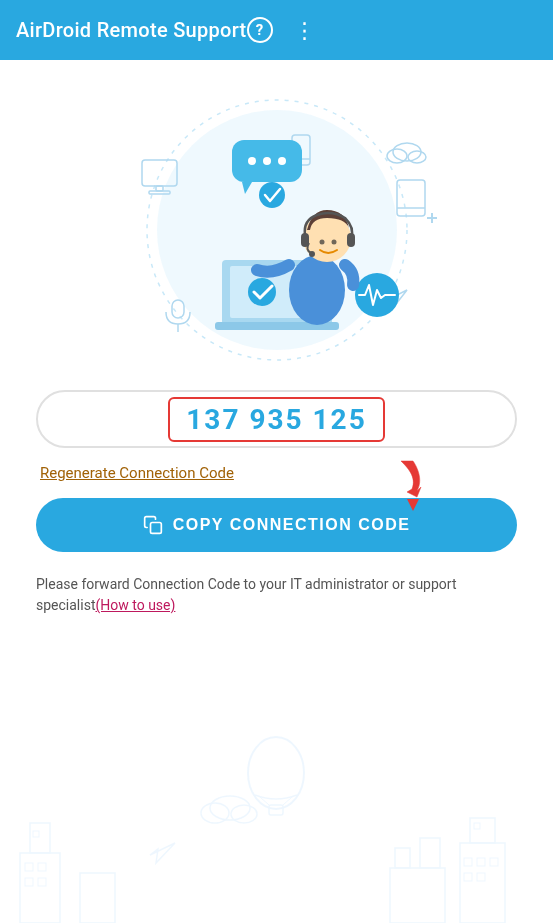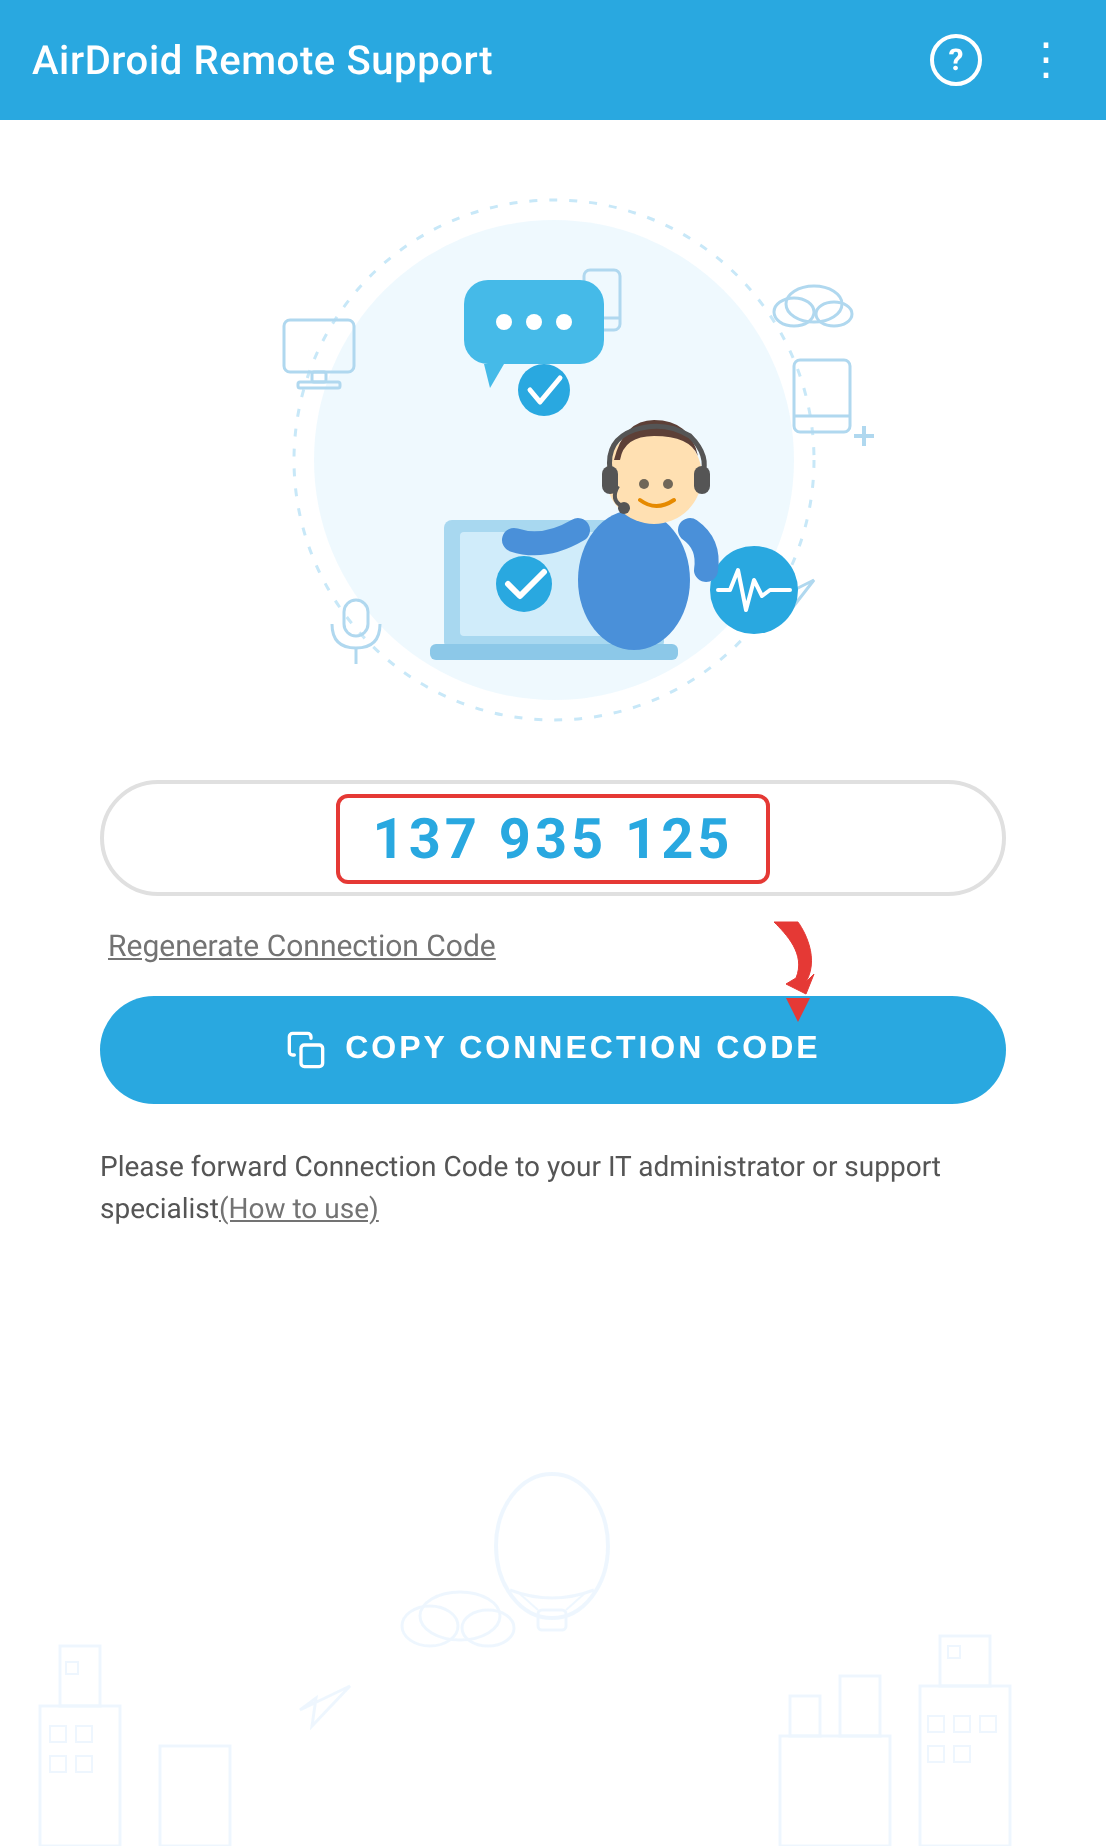--- a/index.html
+++ b/index.html
@@ -13,21 +13,21 @@
       position: relative;
     }
 
     
     .header {
       background: #29a8e0;
       height: 60px;
       display: flex;
       align-items: center;
       padding: 0 16px;
-      justify-content: space-between;
+      justify-content: flex-start;
     }
 
     .header-title {
       color: white;
       font-size: 20px;
       font-weight: 500;
       letter-spacing: 0.3px;
     }
 
     .header-icons {
@@ -60,21 +60,21 @@
       color: white;
     }
 
     
     .main {
       background: white;
       height: calc(923px - 60px);
       display: flex;
       flex-direction: column;
       align-items: center;
-      padding: 0 50px;
+      padding: 0 36px;
       position: relative;
       overflow: hidden;
     }
 
     
     .illustration {
       width: 100%;
       display: flex;
       justify-content: center;
       margin-top: 20px;
@@ -116,21 +116,21 @@
     
     .regen-area {
       width: 100%;
       display: flex;
       align-items: center;
       margin-bottom: 16px;
       position: relative;
     }
 
     .regen-link {
-      color: #737373;
+      color: #a16207;
       text-decoration: underline;
       font-size: 15px;
       cursor: pointer;
       margin-left: 4px;
     }
 
     
     .arrow-container {
       position: absolute;
       right: 80px;
@@ -159,21 +159,21 @@
     
     .info-text {
       font-size: 14px;
       color: #555;
       line-height: 1.5;
       text-align: left;
       width: 100%;
     }
 
     .how-to-link {
-      color: #737373;
+      color: #be185d;
       text-decoration: underline;
       cursor: pointer;
     }
 
     
     .bottom-illustration {
       position: absolute;
       bottom: 0;
       left: 0;
       right: 0;

